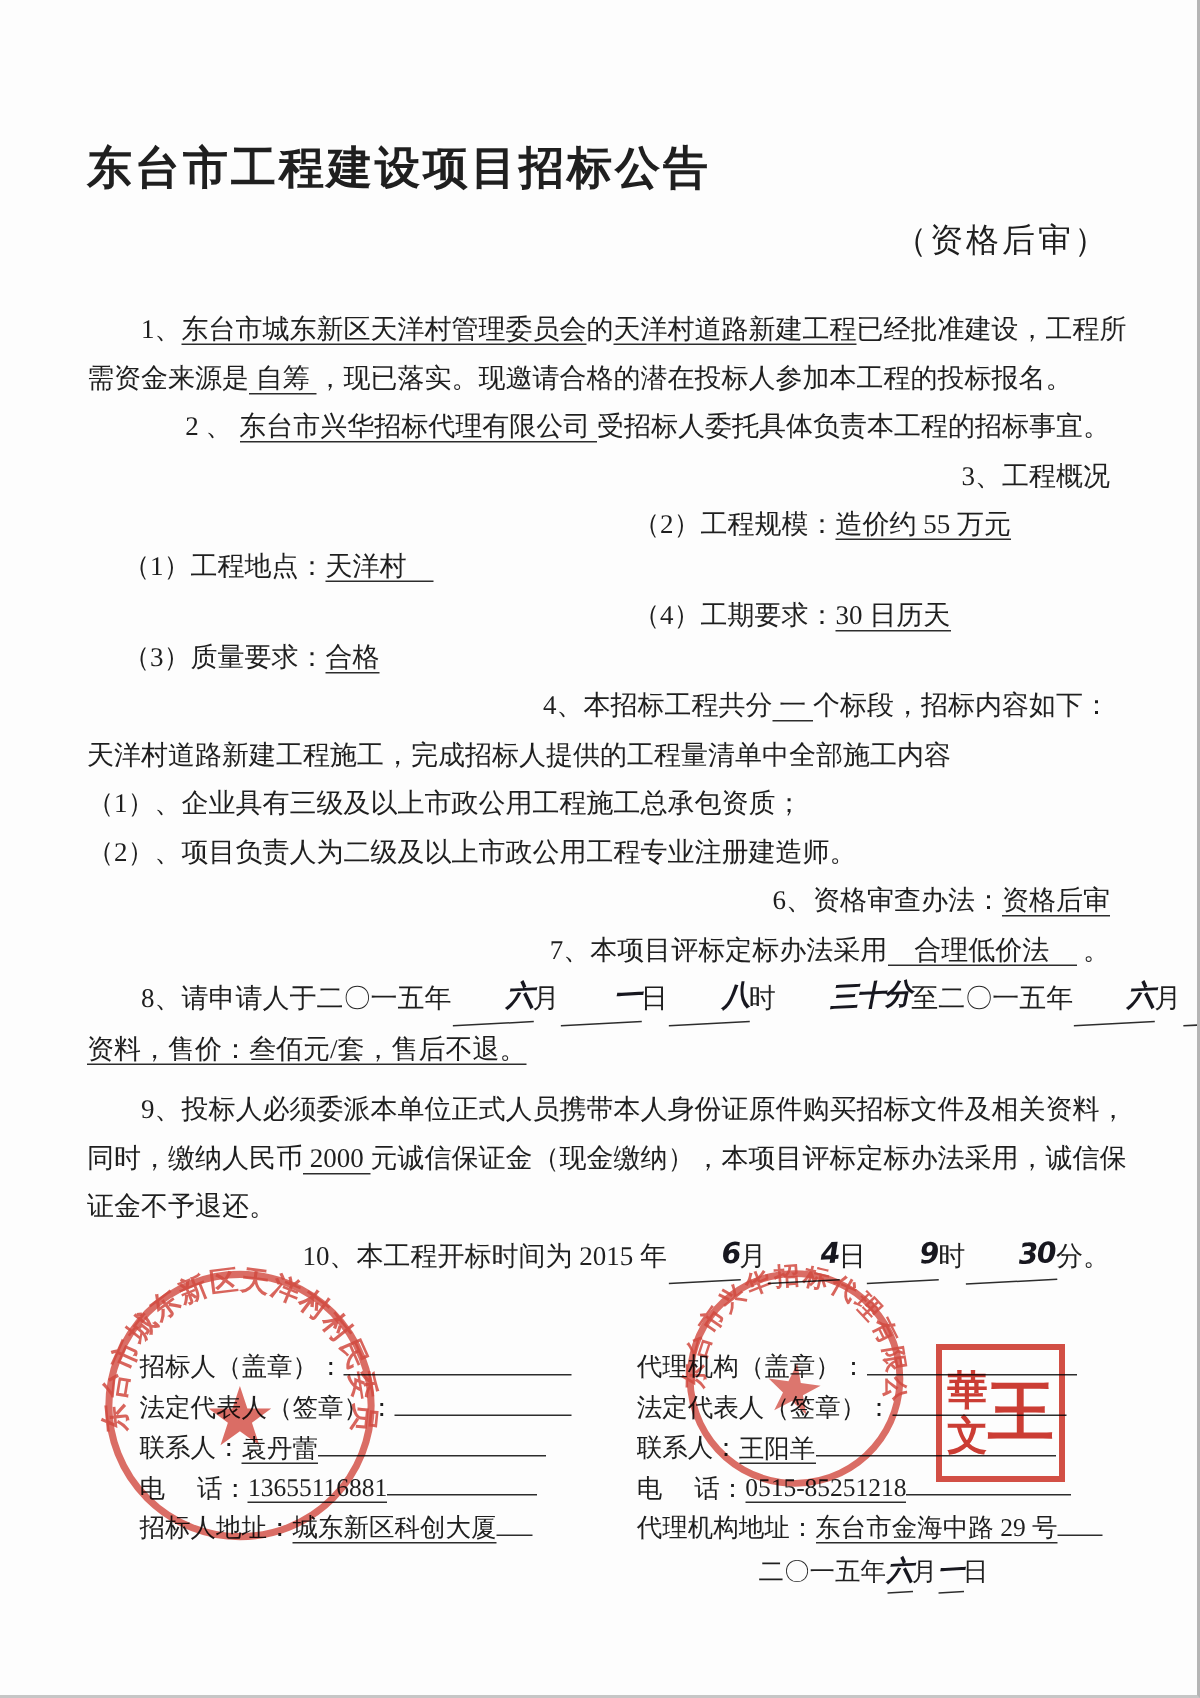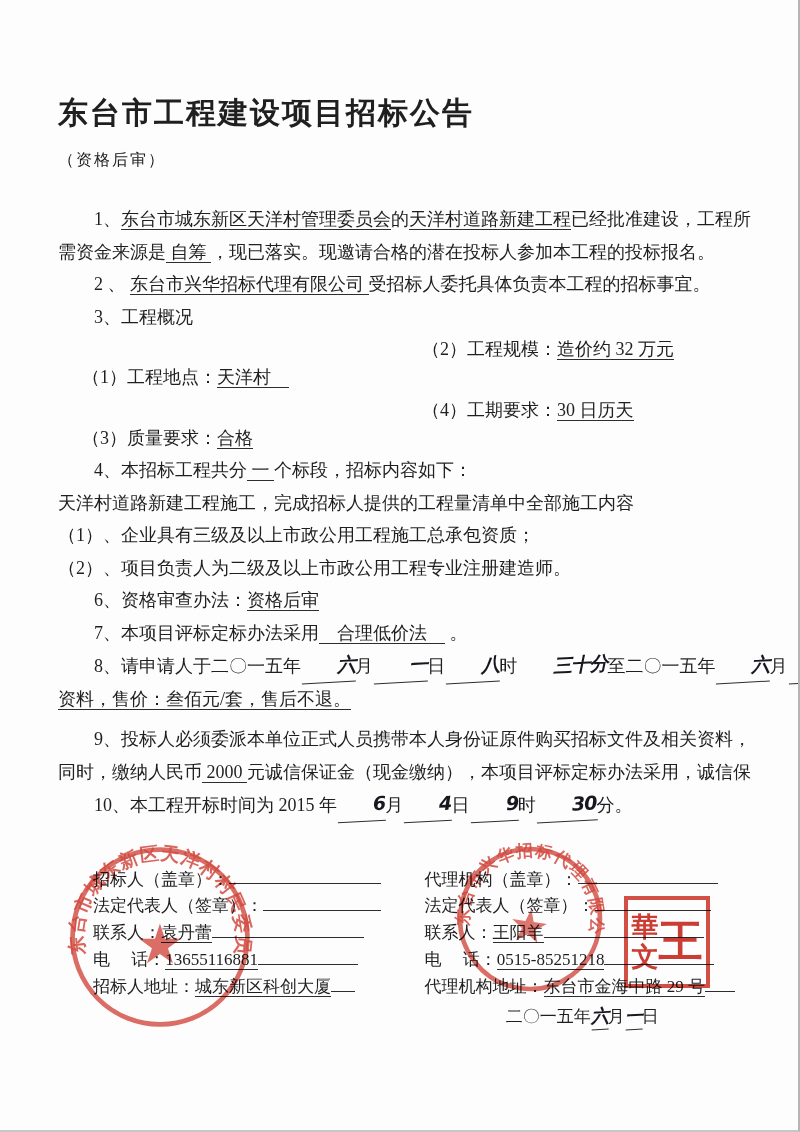--- a/index.html
+++ b/index.html
@@ -9,26 +9,26 @@
     font-family:"Liberation Serif","DejaVu Serif",serif;
     border-right:2px solid #b5b5b5;border-bottom:2px solid #c6c6c6;
     box-sizing:border-box;
   }
   .content{padding:94px 58px 0 58px;}
   .doc-title{
     text-align:left;font-size:30px;font-weight:bold;letter-spacing:2px;
     line-height:38px;
   }
   .doc-subtitle{
-    text-align:left;font-size:16px;letter-spacing:2px;margin-top:13px;
+    text-align:right;font-size:22px;letter-spacing:2px;margin-top:13px;
     line-height:30px;
   }
   .body-text{margin-top:28px;font-size:18px;line-height:32.5px;}
   .line{white-space:nowrap;}
-  .indent{text-indent:2em;}
+  .indent{text-indent:2em;text-align:right;}
   .gap8{margin-top:8px;}
   .cols{display:flex;}
   .col1{width:340px;padding-left:24px;margin-top:28px;}
   .col2{flex:1;}
   .u{border-bottom:1.3px solid #2d2d2d;padding-bottom:0px;}
   .hw{
     font-family:"DejaVu Sans",sans-serif;font-style:italic;font-weight:bold;
     font-size:1.06em;display:inline-block;transform:rotate(-3deg);
     color:#17171f;letter-spacing:-1px;
   }
@@ -59,36 +59,37 @@
     <div class="doc-title">东台市工程建设项目招标公告</div>
     <div class="doc-subtitle">（资格后审）</div>
 
     <div class="body-text">
       <div class="line indent"><span class="">1、</span><span class="u">东台市城东新区天洋村管理委员会</span><span class="">的</span><span class="u">天洋村道路新建工程</span><span class="">已经批准建设，工程所</span></div>
       <div class="line"><span class="">需资金来源是</span><span class="u"> 自筹 </span><span class="">，现已落实。现邀请合格的潜在投标人参加本工程的投标报名。</span></div>
       <div class="line indent"><span class="">2 、 </span><span class="u">东台市兴华招标代理有限公司 </span><span class="">受招标人委托具体负责本工程的招标事宜。</span></div>
       <div class="line indent"><span class="">3、工程概况</span></div>
       <div class="line cols">
         <span class="col1"><span class="">（1）工程地点：</span><span class="u">天洋村　</span></span>
-        <span class="col2"><span class="">（2）工程规模：</span><span class="u">造价约 32 万元</span></span>
+        <span class="col2"><span class="">（2）工程规模：</span><span class="u">造价约 55 万元</span></span>
       </div>
       <div class="line cols">
         <span class="col1"><span class="">（3）质量要求：</span><span class="u">合格</span></span>
         <span class="col2"><span class="">（4）工期要求：</span><span class="u">30 日历天</span></span>
       </div>
       <div class="line indent"><span class="">4、本招标工程共分</span><span class="u"> 一 </span><span class="">个标段，招标内容如下：</span></div>
       <div class="line"><span class="">天洋村道路新建工程施工，完成招标人提供的工程量清单中全部施工内容</span></div>
       <div class="line"><span class="">（1）、企业具有三级及以上市政公用工程施工总承包资质；</span></div>
       <div class="line"><span class="">（2）、项目负责人为二级及以上市政公用工程专业注册建造师。</span></div>
       <div class="line indent"><span class="">6、资格审查办法：</span><span class="u">资格后审</span></div>
       <div class="line indent"><span class="">7、本项目评标定标办法采用</span><span class="u">　合理低价法　</span><span class=""> 。</span></div>
       <div class="line indent"><span class="">8、请申请人于二〇一五年</span><span class="u hw"> 六 </span><span class="">月</span><span class="u hw"> 一 </span><span class="">日</span><span class="u hw"> 八 </span><span class="">时</span><span class="hw">三十分</span><span class="">至二〇一五年</span><span class="u hw"> 六 </span><span class="">月</span><span class="u hw">三</span></div>
       <div class="line"><span class="u">资料，售价：叁佰元/套，售后不退。</span></div>
       <div class="line indent gap8"><span class="">9、投标人必须委派本单位正式人员携带本人身份证原件购买招标文件及相关资料，</span></div>
       <div class="line"><span class="">同时，缴纳人民币</span><span class="u"> 2000 </span><span class="">元诚信保证金（现金缴纳），本项目评标定标办法采用，诚信保</span></div>
+      <div class="line"><span class="">证金不予退还。</span></div>
       <div class="line indent"><span class="">10、本工程开标时间为 2015 年</span><span class="u hw"> 6 </span><span class="">月</span><span class="u hw"> 4 </span><span class="">日</span><span class="u hw"> 9 </span><span class="">时</span><span class="u hw"> 30 </span><span class="">分。</span></div>
     </div>
 
     <div class="footer">
       <div class="f-left">
         <div class="frow"><span class="">招标人（盖章）：</span><span class="blank" style="width: 152px;"></span></div>
         <div class="frow"><span class="">法定代表人（签章）：</span><span class="blank" style="width: 118px;"></span></div>
         <div class="frow"><span class="">联系人：</span><span class="u">袁丹蕾</span><span class="blank" style="width: 152px;"></span></div>
         <div class="frow"><span class="">电　 话：</span><span class="u">13655116881</span><span class="blank" style="width: 100px;"></span></div>
         <div class="frow"><span class="">招标人地址：</span><span class="u">城东新区科创大厦</span><span class="blank" style="width: 24px;"></span></div>

